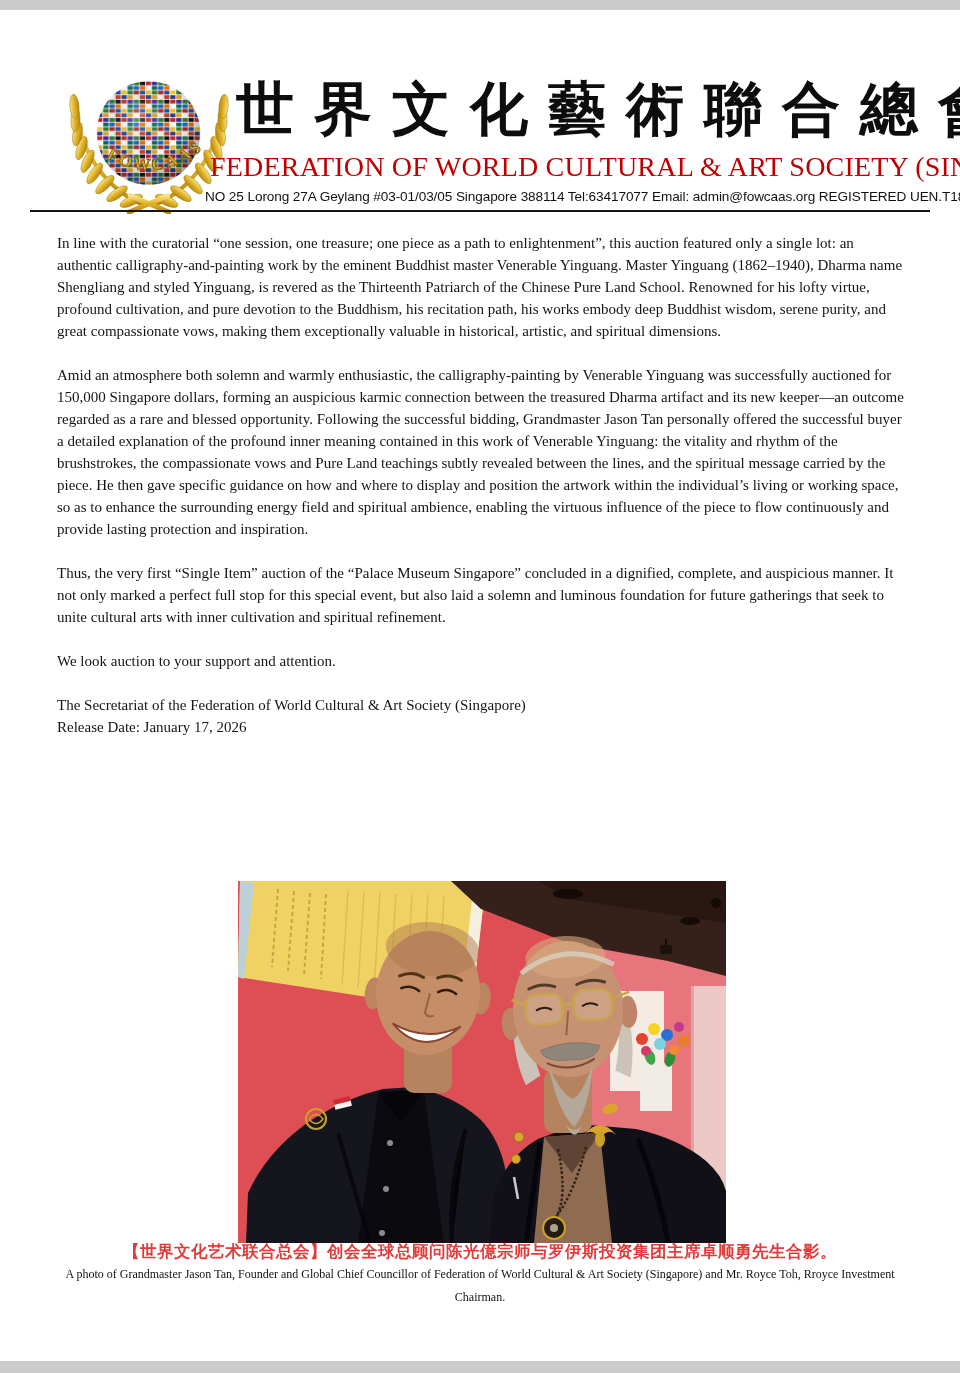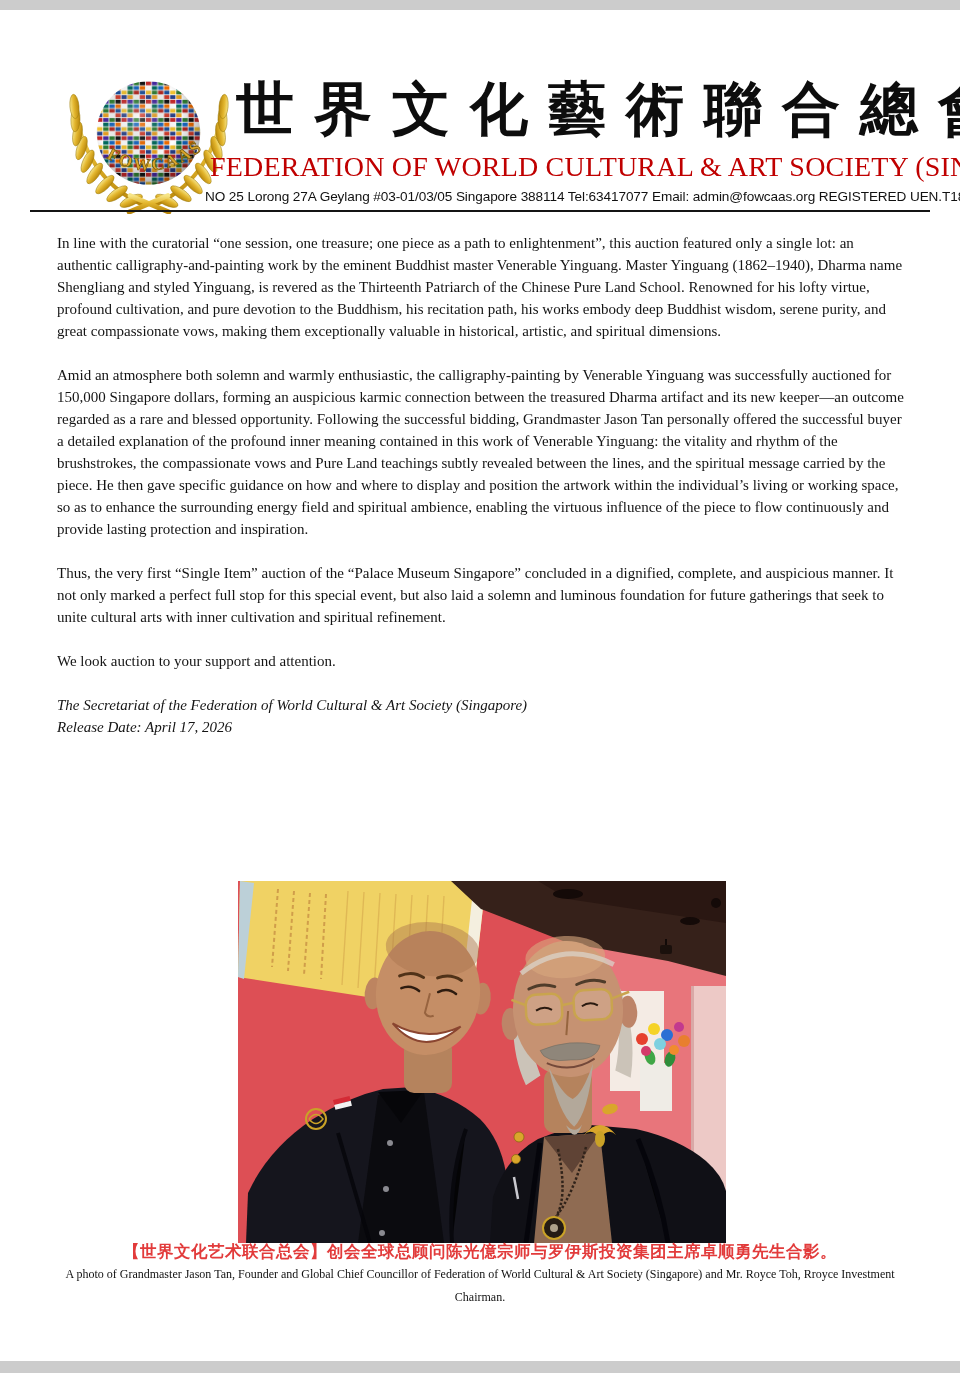--- a/index.html
+++ b/index.html
@@ -32,21 +32,21 @@
   }
   .divider { position:absolute; top:210px; left:30px; width:900px; height:0;
     border-top:2px solid #141414; }
 
   
   .content {
     position:absolute; top:232px; left:57px; width:849px;
     font-size:15px; line-height:22px; text-align:left; color:#141414;
   }
   .content p { margin:0 0 22px 0; }
-  .signoff { margin-top:9px;font-style:italic; }
+  .signoff { margin-top:9px; }
   .signoff div { line-height:22px; }
 
   
   .photo {
     position:absolute; top:881px; left:238px; width:488px; height:362px;
     overflow:hidden; background:#dd4f55;
   }
   .caption-zh {
     position:absolute; top:1241px; left:0; width:960px; text-align:center;
     font-size:16.5px; color:var(--caption-red,#e23b3b); font-weight:bold;
@@ -137,21 +137,21 @@
     <div class="divider"></div>
   </div>
 
   <div class="content">
     <p>In line with the curatorial “one session, one treasure; one piece as a path to enlightenment”, this auction featured only a single lot: an authentic calligraphy-and-painting work by the eminent Buddhist master Venerable Yinguang. Master Yinguang (1862–1940), Dharma name Shengliang and styled Yinguang, is revered as the Thirteenth Patriarch of the Chinese Pure Land School. Renowned for his lofty virtue, profound cultivation, and pure devotion to the Buddhism, his recitation path, his works embody deep Buddhist wisdom, serene purity, and great compassionate vows, making them exceptionally valuable in historical, artistic, and spiritual dimensions.</p>
     <p>Amid an atmosphere both solemn and warmly enthusiastic, the calligraphy-painting by Venerable Yinguang was successfully auctioned for 150,000 Singapore dollars, forming an auspicious karmic connection between the treasured Dharma artifact and its new keeper—an outcome regarded as a rare and blessed opportunity. Following the successful bidding, Grandmaster Jason Tan personally offered the successful buyer a detailed explanation of the profound inner meaning contained in this work of Venerable Yinguang: the vitality and rhythm of the brushstrokes, the compassionate vows and Pure Land teachings subtly revealed between the lines, and the spiritual message carried by the piece. He then gave specific guidance on how and where to display and position the artwork within the individual’s living or working space, so as to enhance the surrounding energy field and spiritual ambience, enabling the virtuous influence of the piece to flow continuously and provide lasting protection and inspiration.</p>
     <p>Thus, the very first “Single Item” auction of the “Palace Museum Singapore” concluded in a dignified, complete, and auspicious manner. It not only marked a perfect full stop for this special event, but also laid a solemn and luminous foundation for future gatherings that seek to unite cultural arts with inner cultivation and spiritual refinement.</p>
     <p>We look auction to your support and attention.</p>
     <div class="signoff">
       <div>The Secretariat of the Federation of World Cultural &amp; Art Society (Singapore)</div>
-      <div>Release Date: April 17, 2026</div>
+      <div>Release Date: January 17, 2026</div>
     </div>
   </div>
 
   <div class="photo">
     <svg width="488" height="362" viewBox="0 0 488 362">
 
       <rect width="488" height="362" fill="#dd4f55"></rect>
       <rect x="335" y="55" width="153" height="307" fill="#e8757b"></rect>
       <rect x="455" y="105" width="33" height="257" fill="#edc9c6"></rect>
       <rect x="453" y="105" width="3" height="257" fill="#d9a8a6"></rect>

